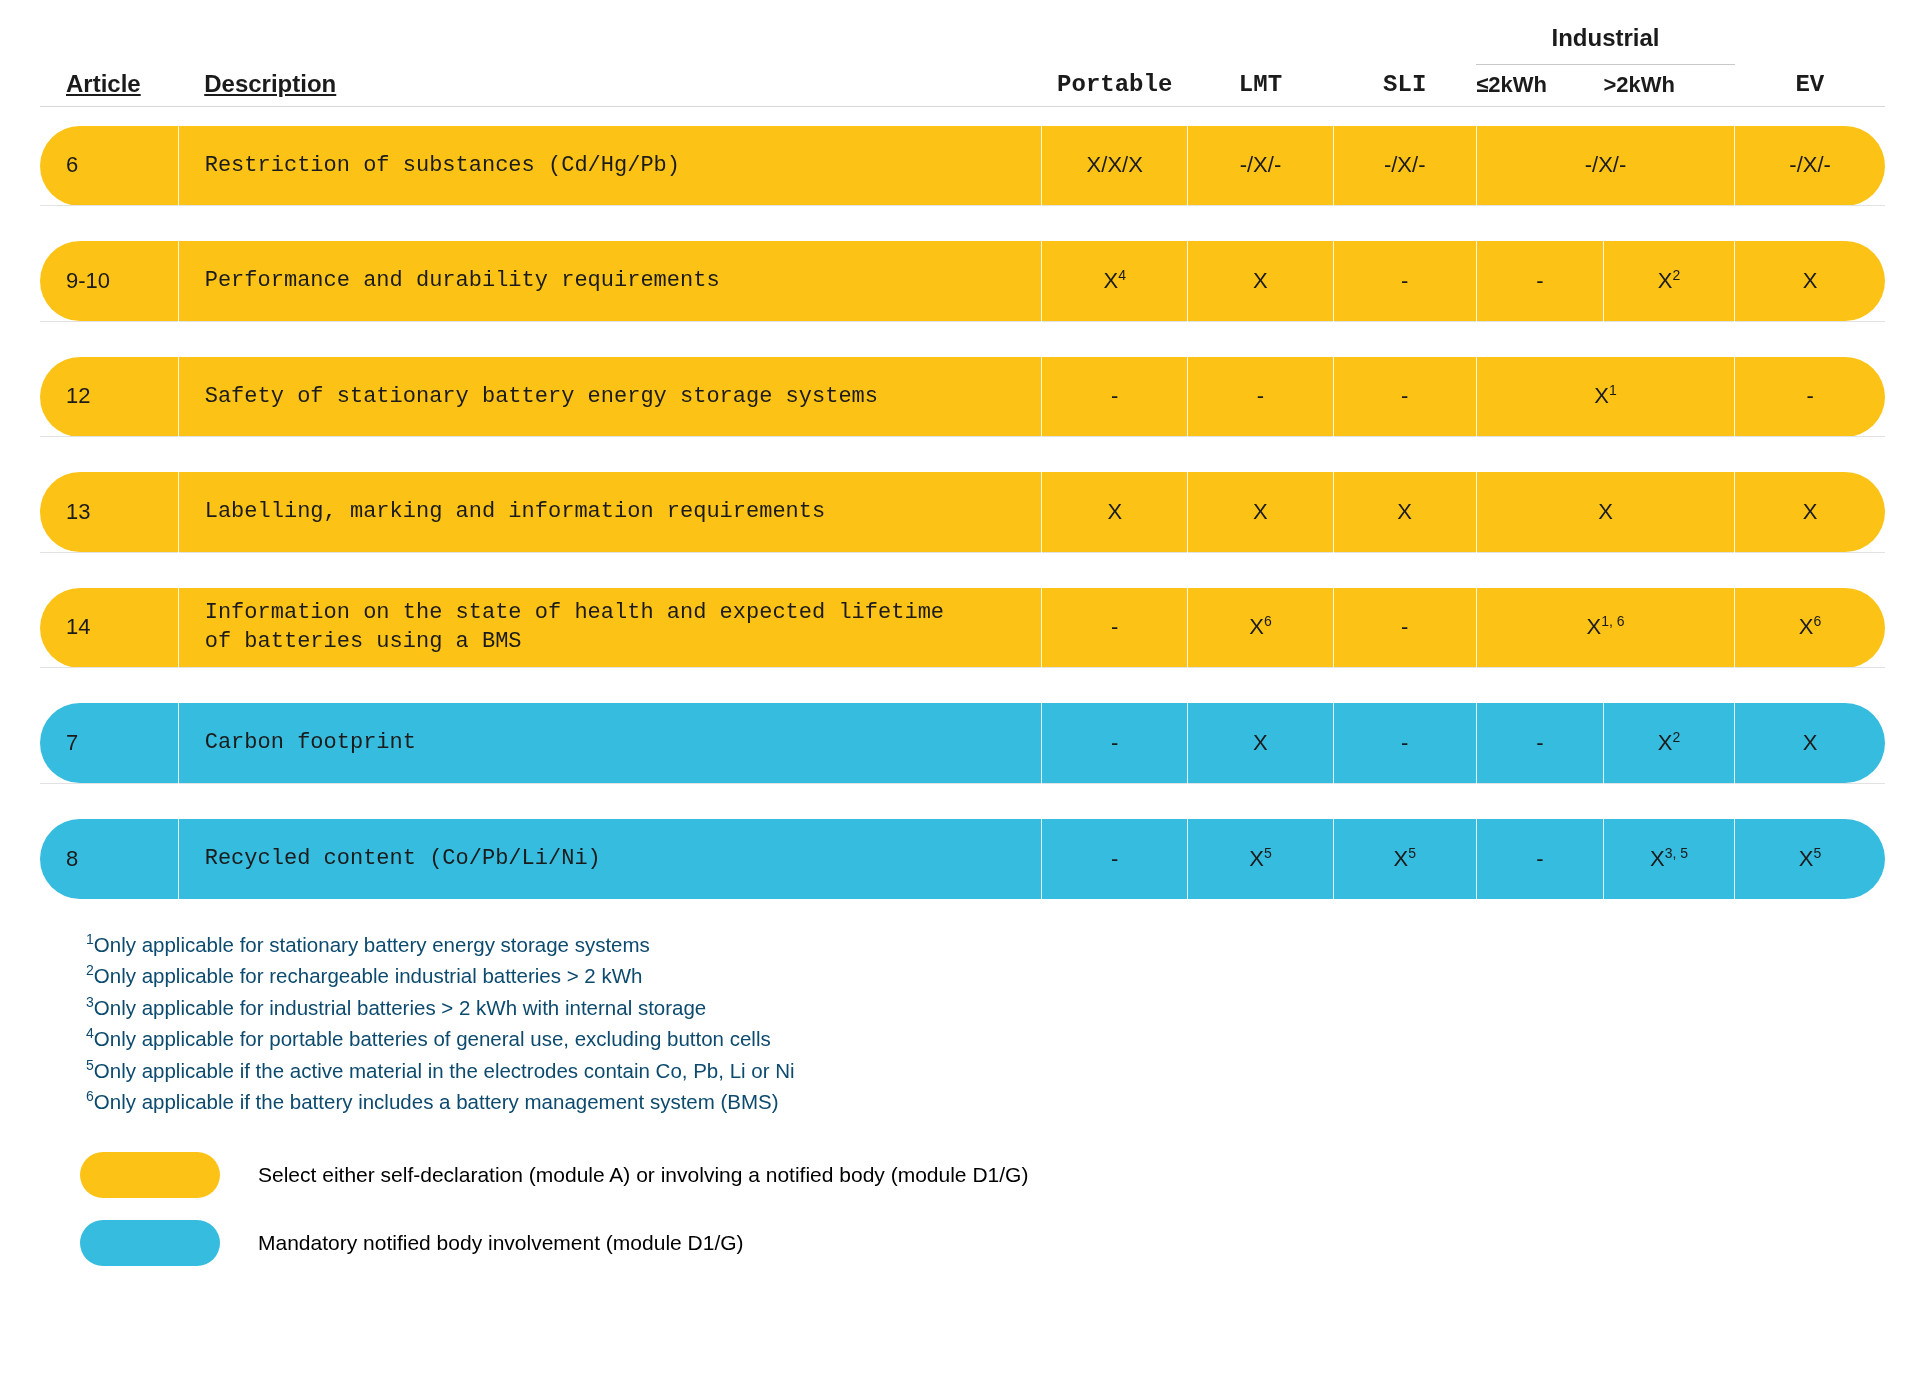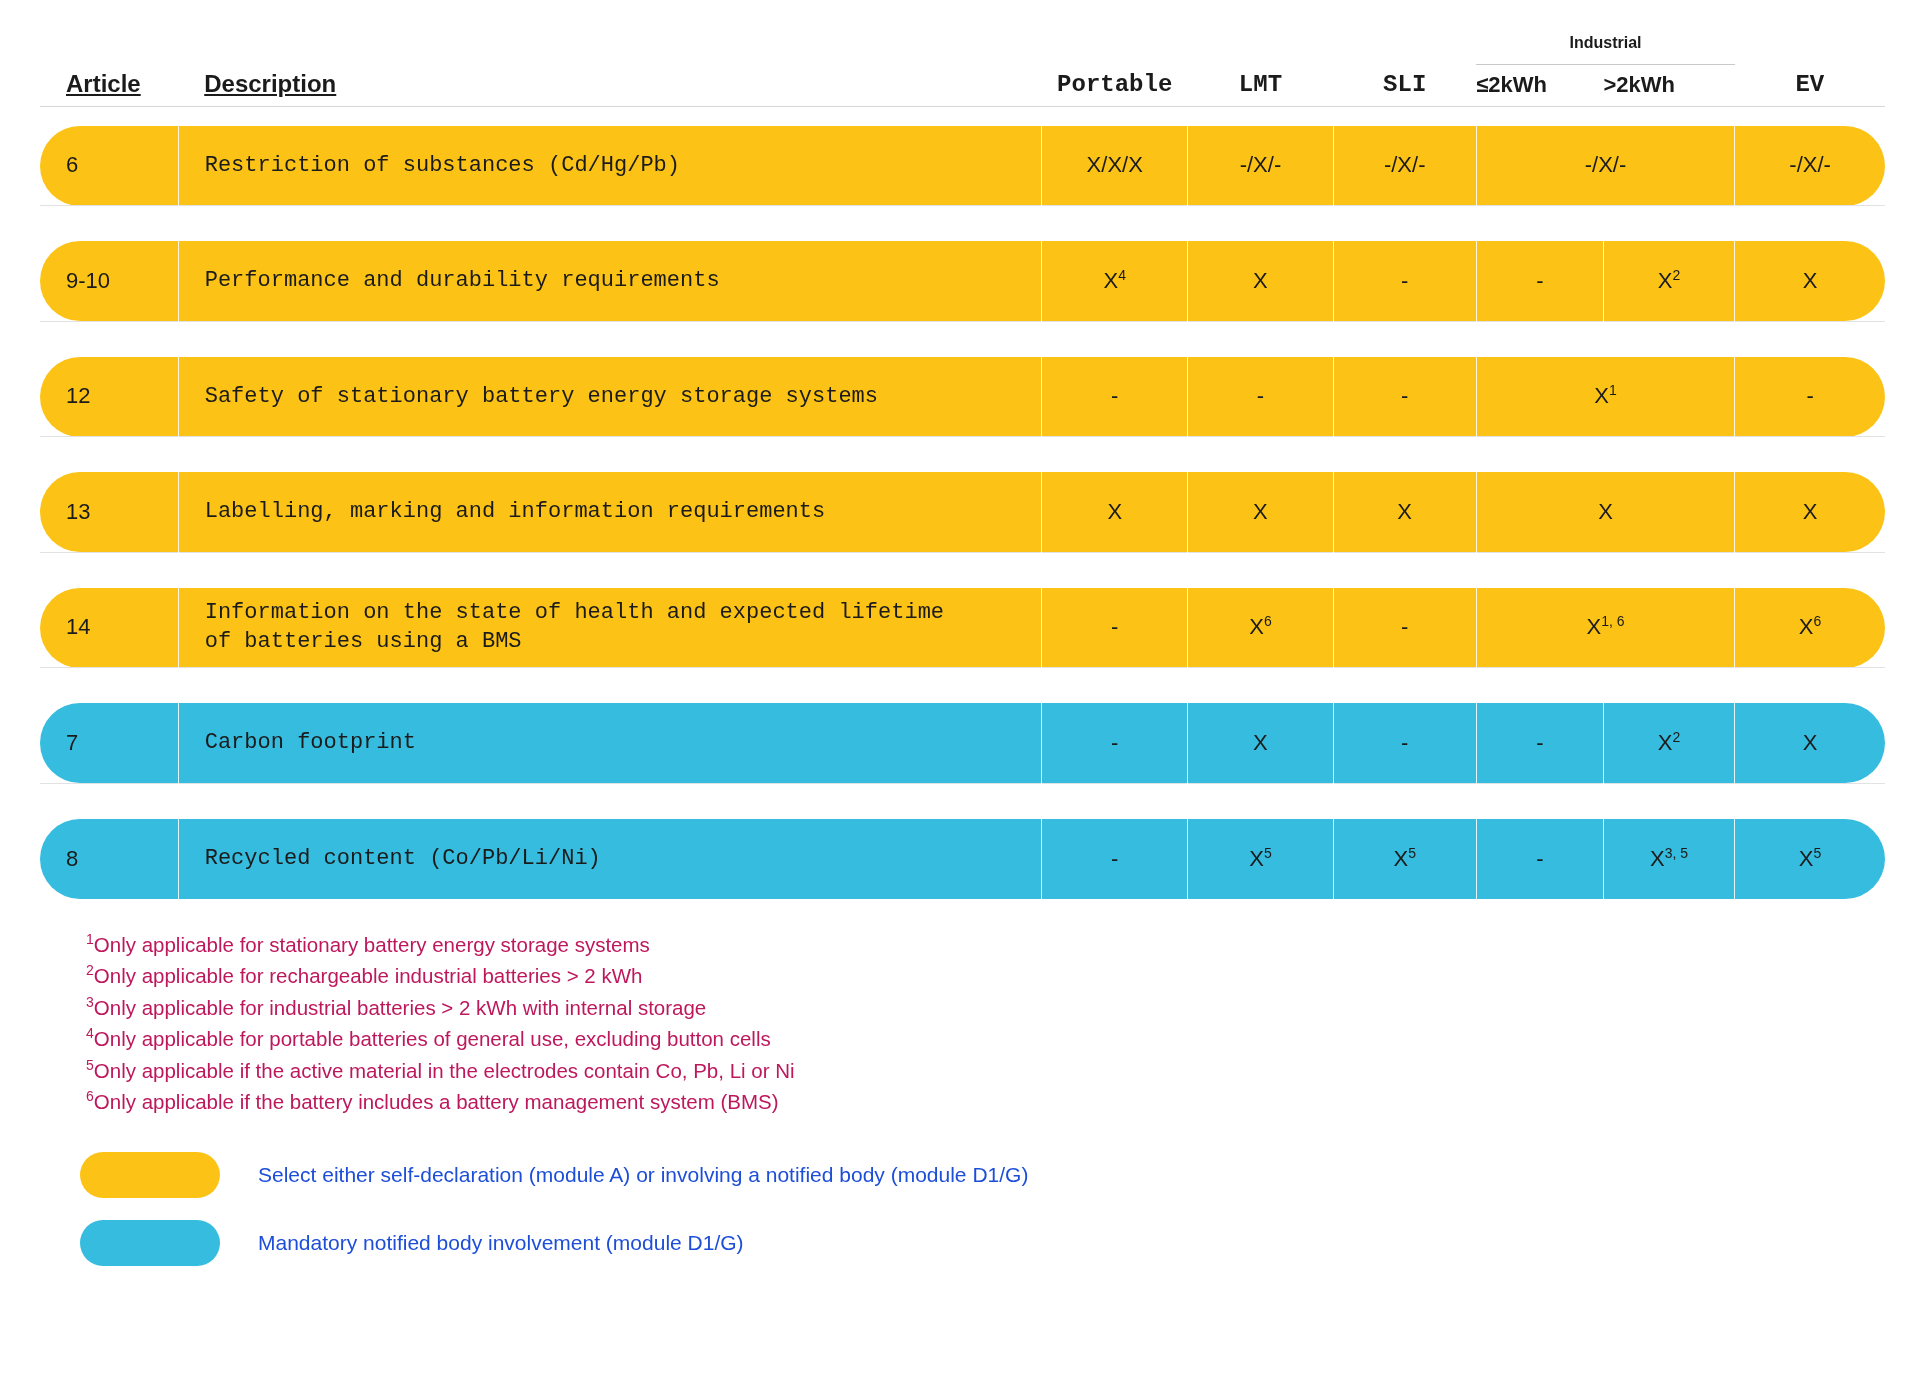--- a/index.html
+++ b/index.html
@@ -53,21 +53,21 @@
     padding-bottom: 8px;
     text-decoration: underline;
   }
   .hdr-top .lbl-center {
     text-align: center;
     padding-bottom: 8px;
     font-family: Liberation Mono, monospace;
   }
   .ind-group {
     text-align: center;
-    font-size: 16px;
+    font-size: 24px;
     font-weight: bold;
     padding-bottom: 12px;
   }
   .ind-underline {
     border-bottom: 1.5px solid #c9c9c9;
   }
   .hdr-sub {
     height: 42px;
   }
   .hdr-sub th {
@@ -134,21 +134,21 @@
     vertical-align: super;
     line-height: 0;
   }
 
   
   .footnotes {
     margin-top: 30px;
     margin-left: 46px;
     font-size: 20.5px;
     line-height: 1.54;
-    color: #be185d;
+    color: #0c4a6e;
   }
   .footnotes div sup {
     font-size: 14px;
   }
 
   
   .legend {
     margin-top: 34px;
     margin-left: 40px;
   }
@@ -161,21 +161,21 @@
     width: 140px;
     height: 46px;
     border-radius: 23px;
     flex: 0 0 auto;
   }
   .swatch.yellow { background: #fcc316; }
   .swatch.blue   { background: #35bcdf; }
   .legend-text {
     margin-left: 38px;
     font-size: 21px;
-    color: #1d4ed8;
+    color: #000000;
   }
 </style>
 </head>
 <body>
 
 <div class="page">
 
   <table class="matrix">
     <colgroup>
       <col class="c-article">

